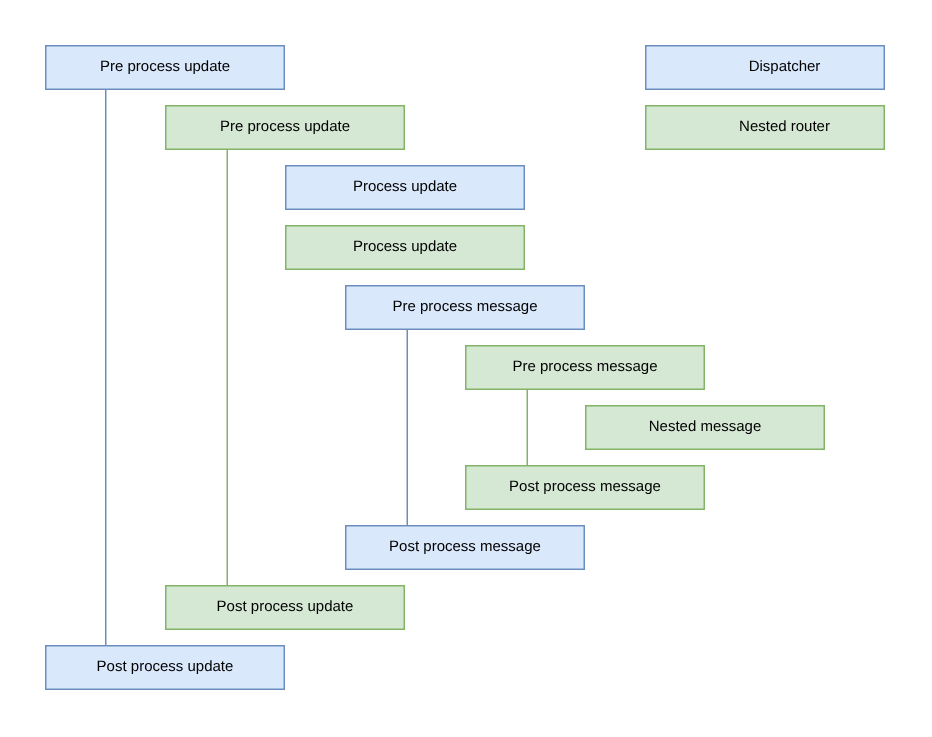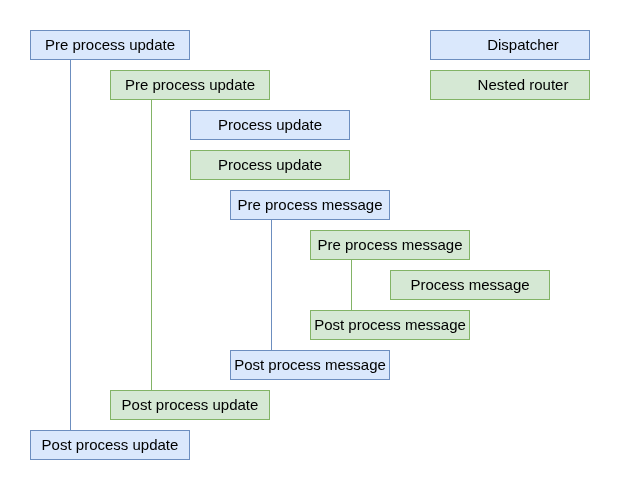--- a/index.html
+++ b/index.html
@@ -17,21 +17,21 @@
     height: 491px;
     background: #ffffff;
     overflow: hidden;
   }
   .node {
     position: absolute;
     box-sizing: border-box;
     display: flex;
     align-items: center;
     justify-content: center;
-    font-size: 15px;
+    font-size: 10px;
     line-height: 14px;
     color: #000000;
     text-align: center;
     white-space: nowrap;
     border-width: 1px;
     border-style: solid;
   }
   .node.blue {
     background: #dae8fc;
     border-color: #6c8ebf;
@@ -79,21 +79,21 @@
       <div class="node green" style="left: 190px; top: 150px; width: 160px; height: 30px;">
         <span>Process update</span>
       </div>
       <div class="node blue" style="left: 230px; top: 190px; width: 160px; height: 30px;">
         <span>Pre process message</span>
       </div>
       <div class="node green" style="left: 310px; top: 230px; width: 160px; height: 30px;">
         <span>Pre process message</span>
       </div>
       <div class="node green" style="left: 390px; top: 270px; width: 160px; height: 30px;">
-        <span>Process message</span>
+        <span>Nested message</span>
       </div>
       <div class="node green" style="left: 310px; top: 310px; width: 160px; height: 30px;">
         <span>Post process message</span>
       </div>
       <div class="node blue" style="left: 230px; top: 350px; width: 160px; height: 30px;">
         <span>Post process message</span>
       </div>
       <div class="node green" style="left: 110px; top: 390px; width: 160px; height: 30px;">
         <span>Post process update</span>
       </div>

